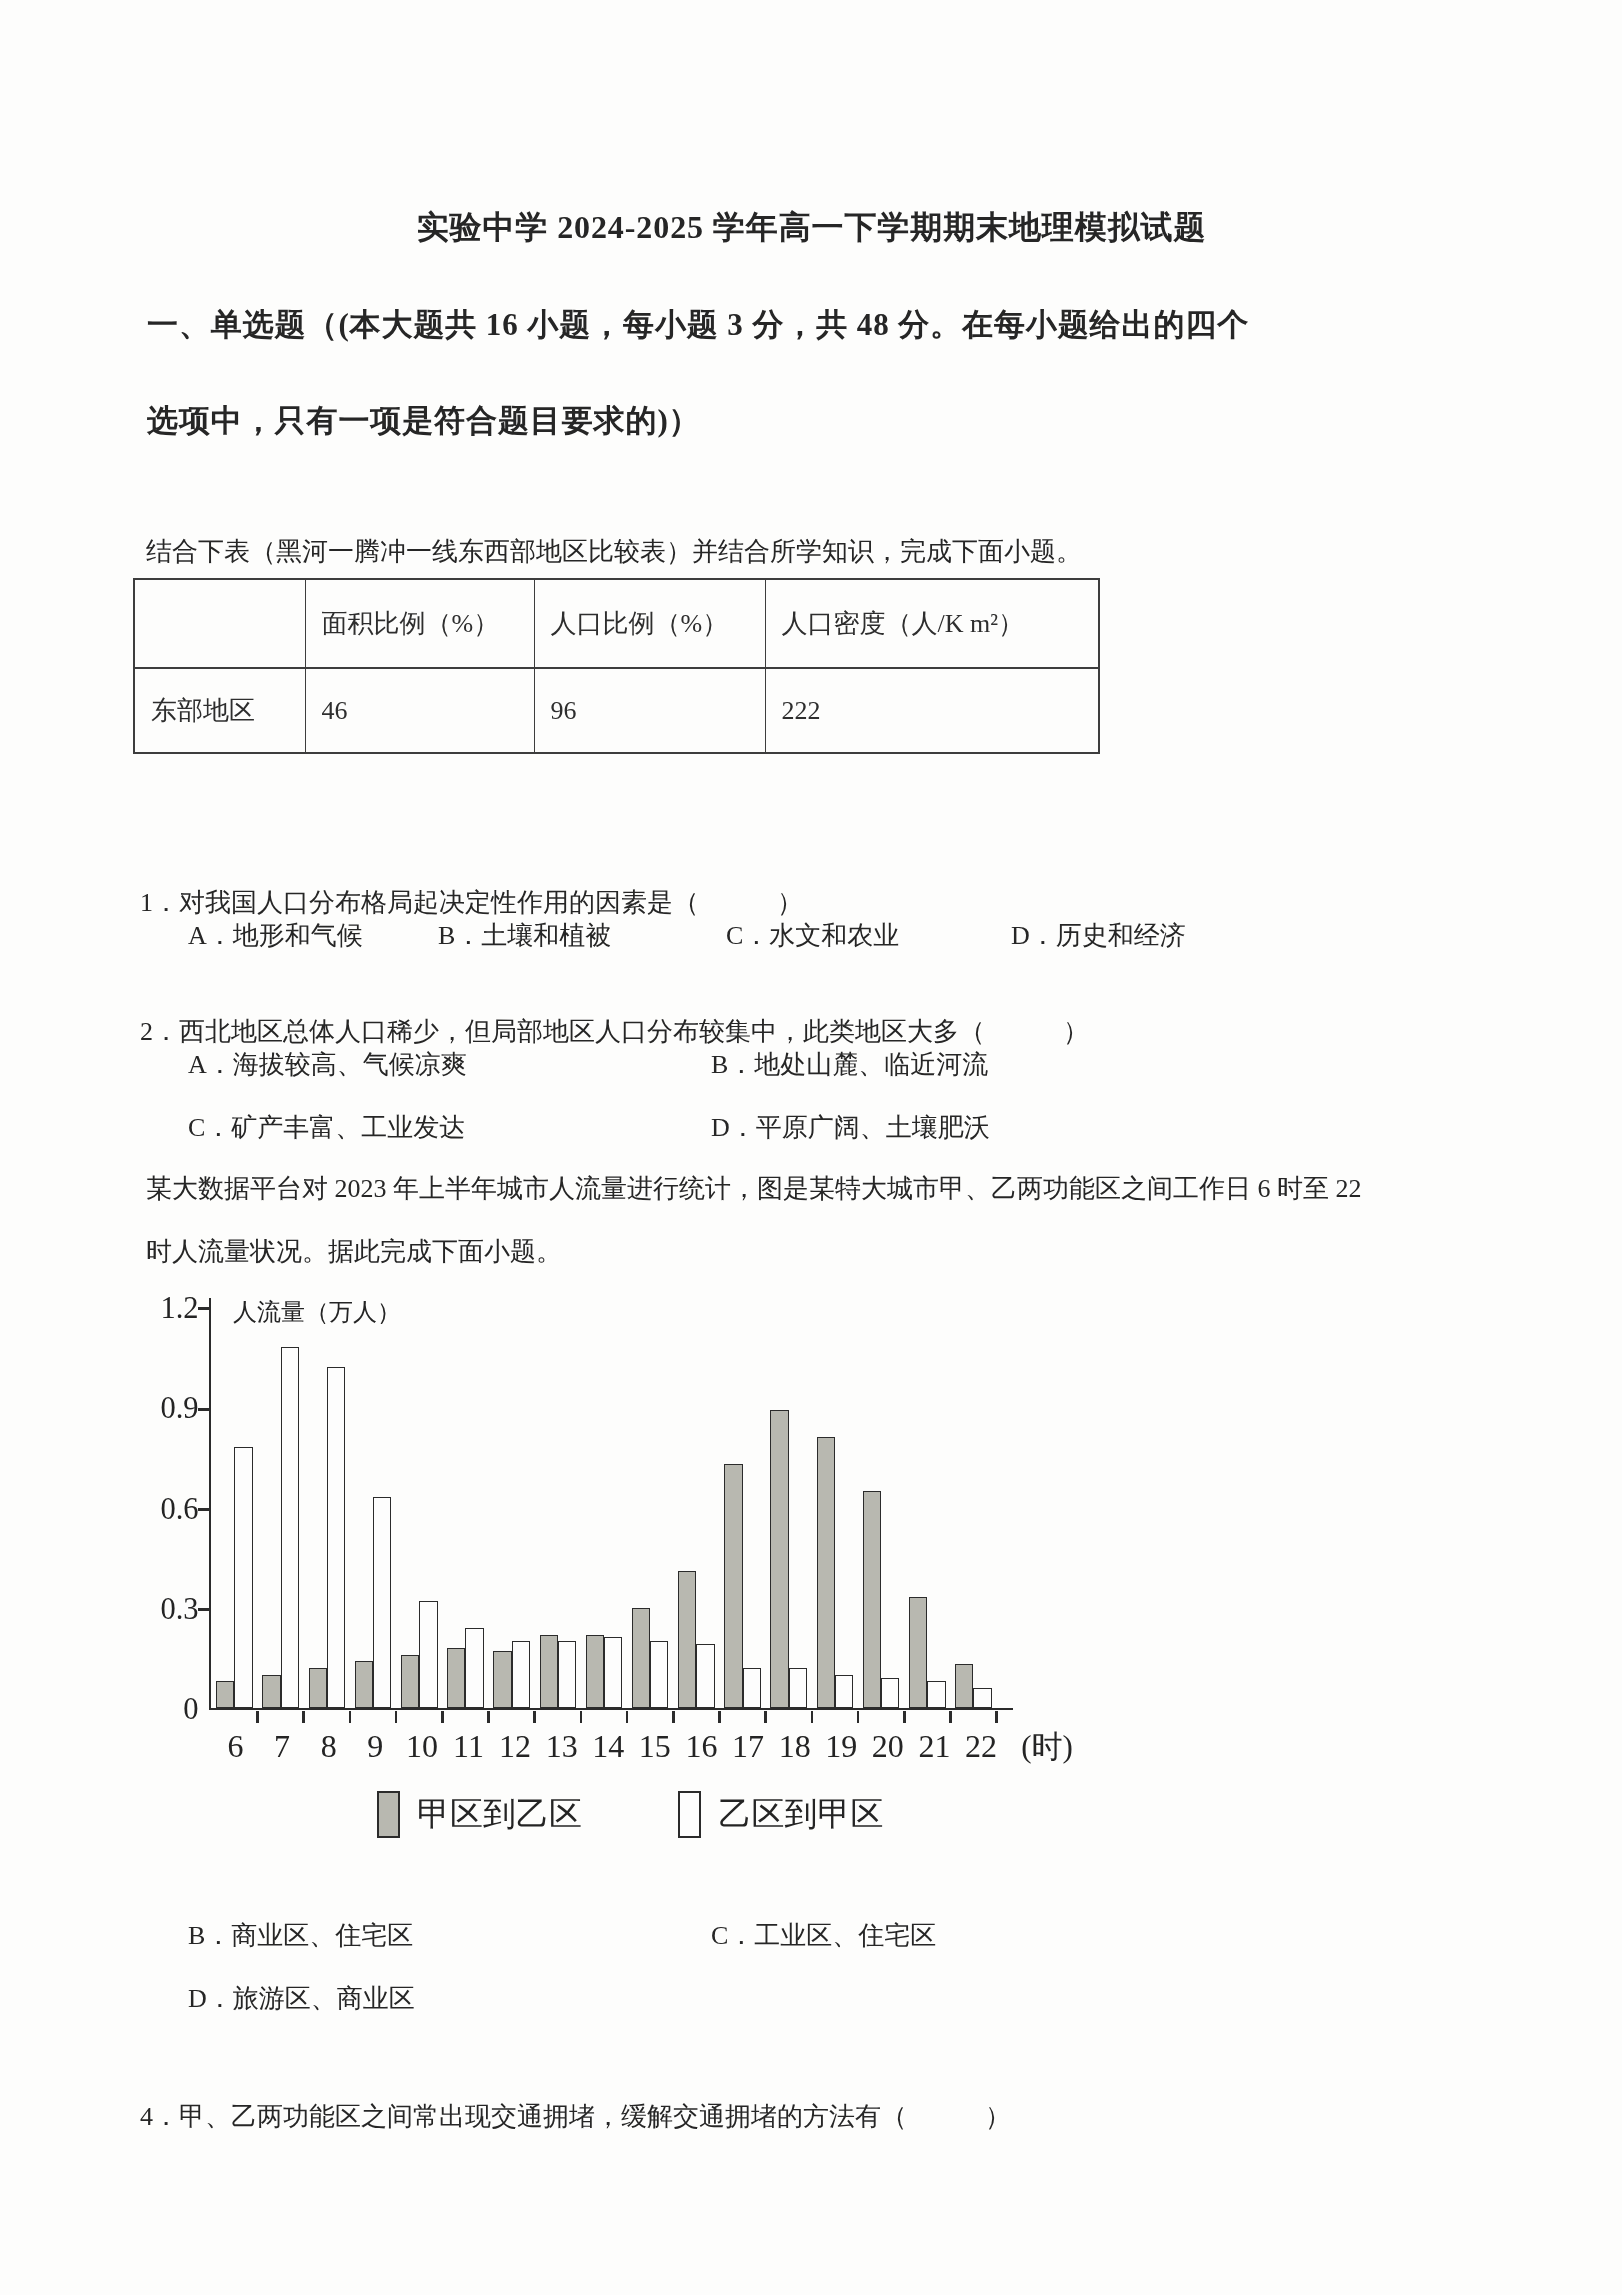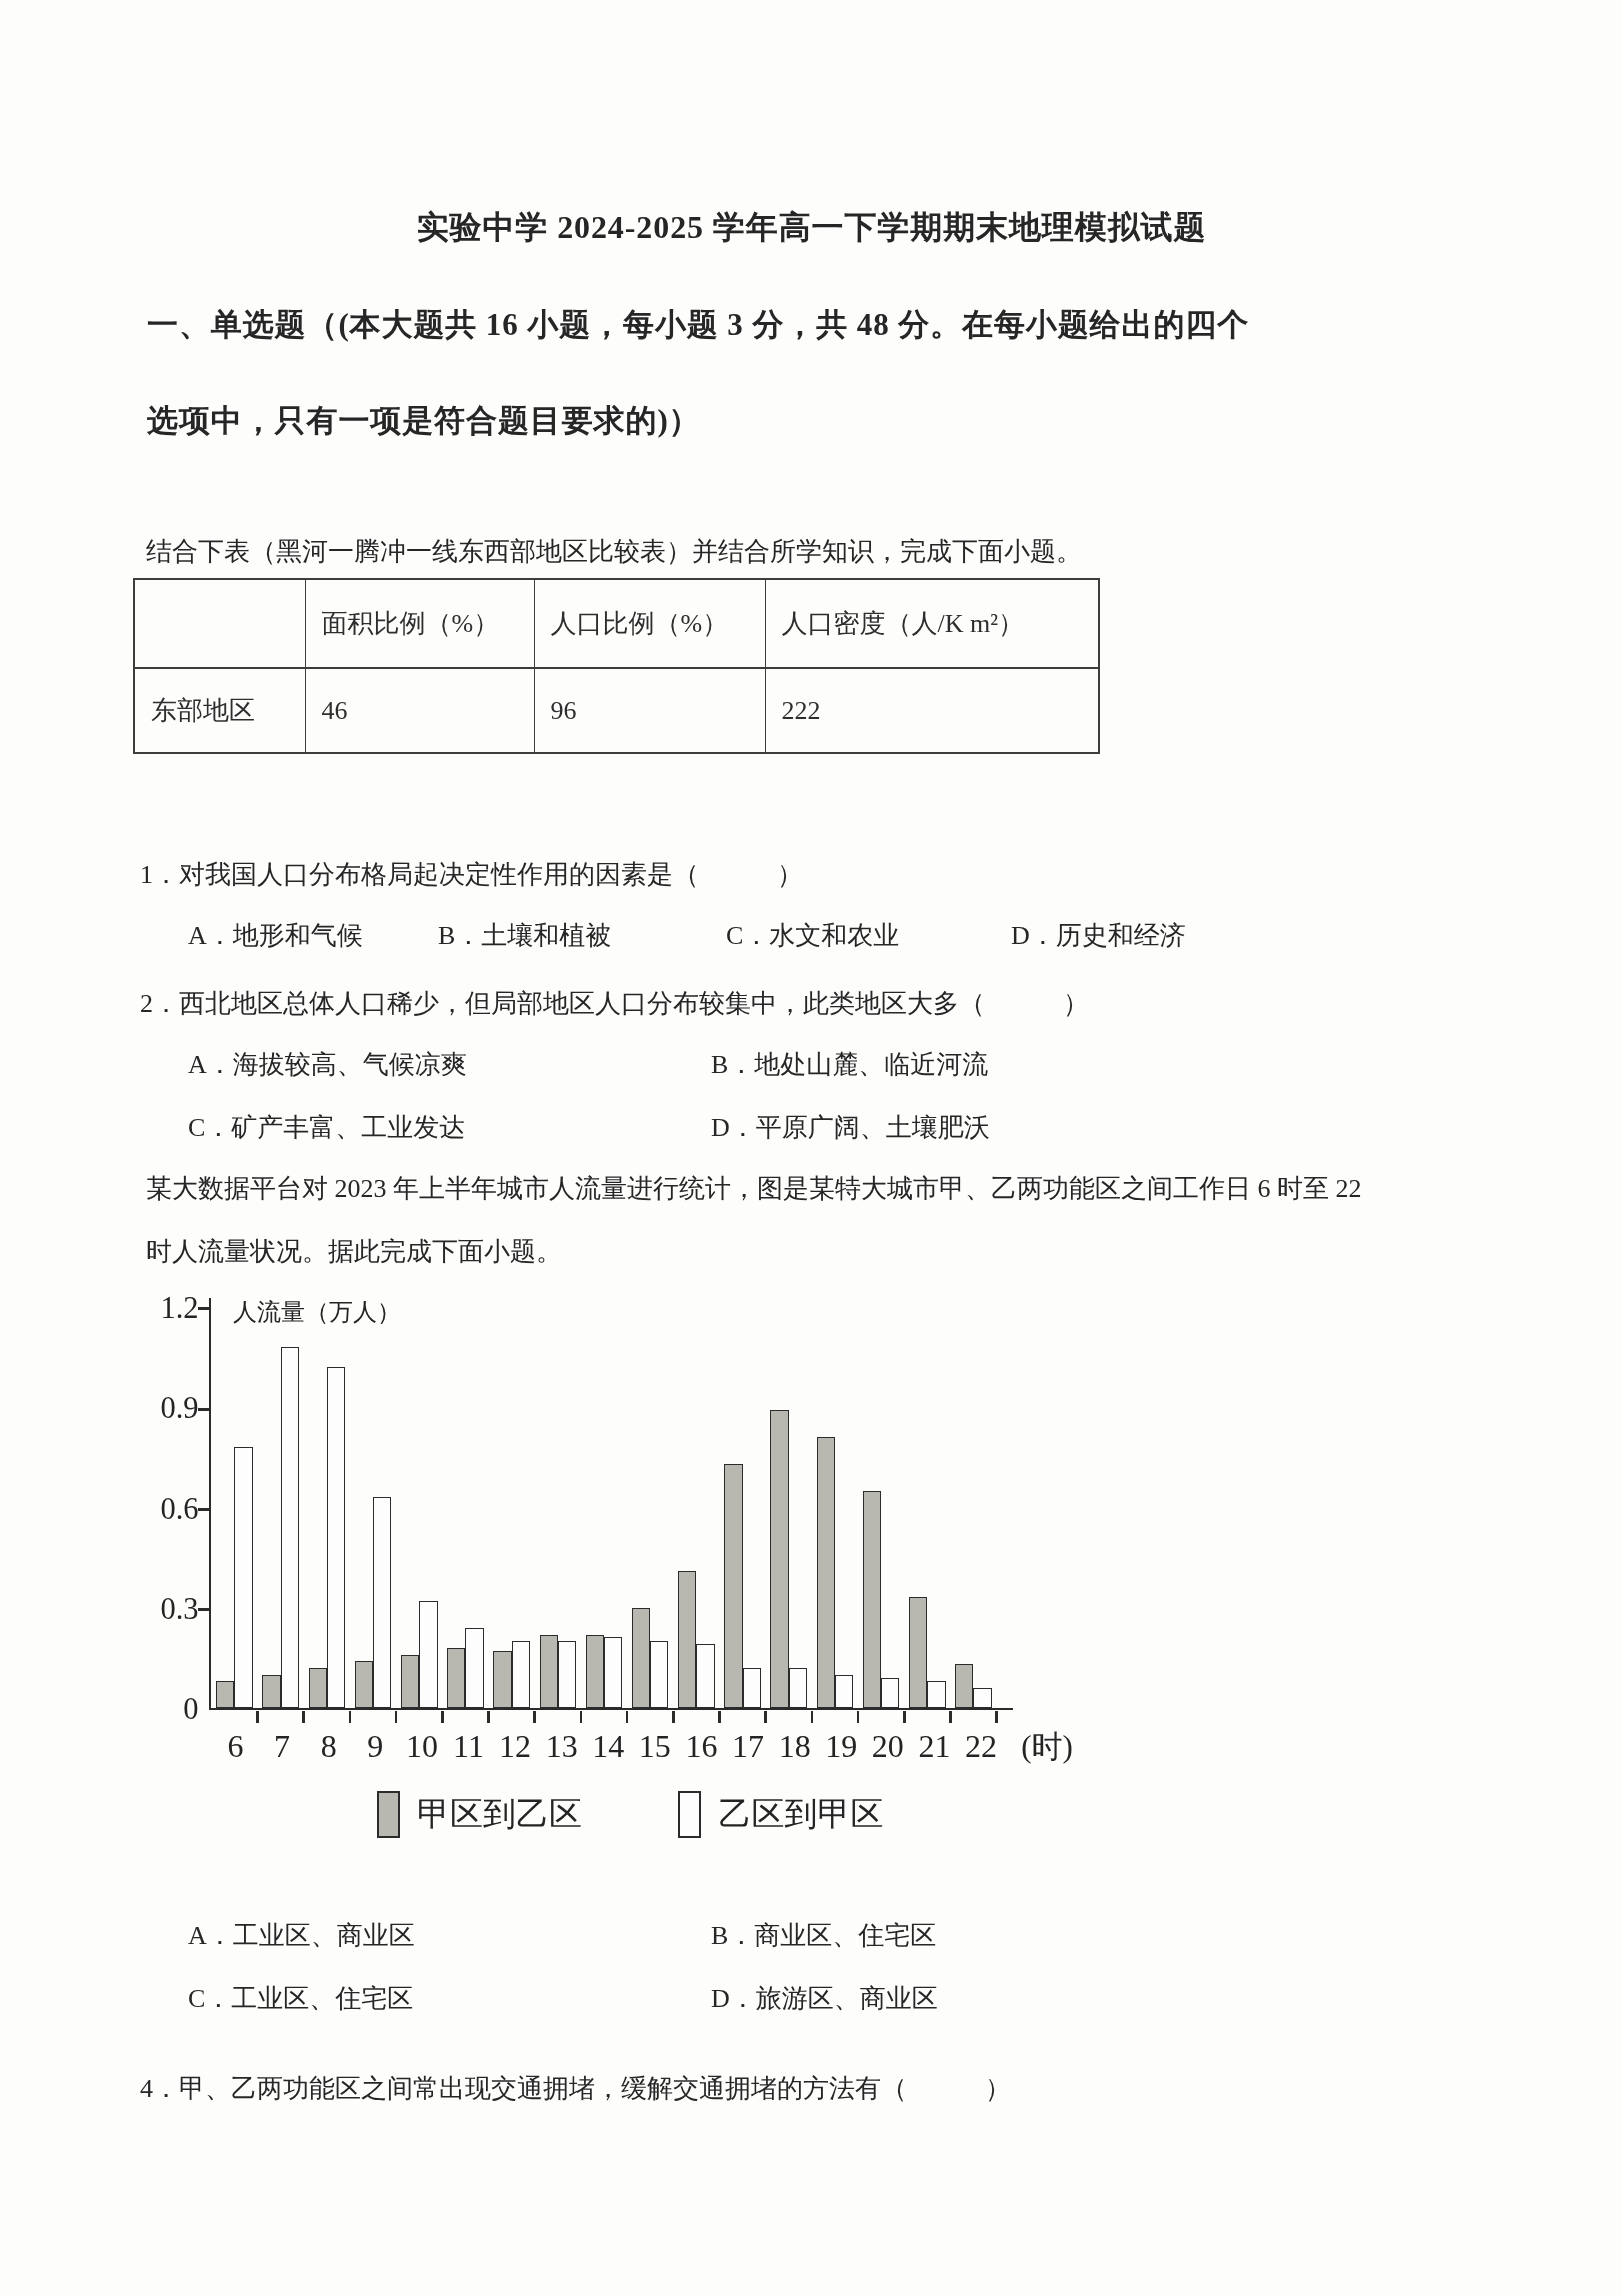--- a/index.html
+++ b/index.html
@@ -27,21 +27,21 @@
   }
   table.cmp td {
     border:1.7px solid #3d3d3d; padding-left:16px; vertical-align:middle;
     background:#fdfdfc;
   }
   table.cmp { border:2.6px solid #3d3d3d; }
   table.cmp tr.hrow td { height:89px; border-bottom:2.6px solid #3d3d3d; }
   table.cmp tr.r1 td { height:85px; border-bottom:2.6px solid #3d3d3d; }
   table.cmp tr.r2 td { height:83px; }
   .c0 { width:171px; } .c1 { width:229px; } .c2 { width:231px; } .c3 { width:334px; }
-  .stem { position:absolute; left:140px; font-size:26px; }
+  .stem { position:absolute; left:140px; font-size:26px;margin-top:28px; }
   .q1s { top:857px; } .q2s { top:986px; } .q3s { top:1846px; } .q4s { top:2071px; }
   .opts-row {
     position:absolute; left:188px; top:918px;
     display:grid; grid-template-columns:250px 288px 285px auto;
     font-size:26px; white-space:nowrap;
   }
   .opts-grid {
     position:absolute; left:188px;
     display:grid; grid-template-columns:523px auto; grid-row-gap:23px;
     font-size:26px; line-height:40px; white-space:nowrap;
@@ -262,21 +262,20 @@
           <span>甲区到乙区</span>
         </div>
         <div class="legend-item">
           <span class="swatch" style="background: rgb(253, 253, 253);"></span>
           <span>乙区到甲区</span>
         </div>
       </div>
   </div>
 
   <div class="opts-grid q3o">
-    <span>A．工业区、商业区</span>
     <span>B．商业区、住宅区</span>
     <span>C．工业区、住宅区</span>
     <span>D．旅游区、商业区</span>
   </div>
 
   <div class="stem q4s">4．甲、乙两功能区之间常出现交通拥堵，缓解交通拥堵的方法有（　　　）</div>
 
 </div>
 
 

